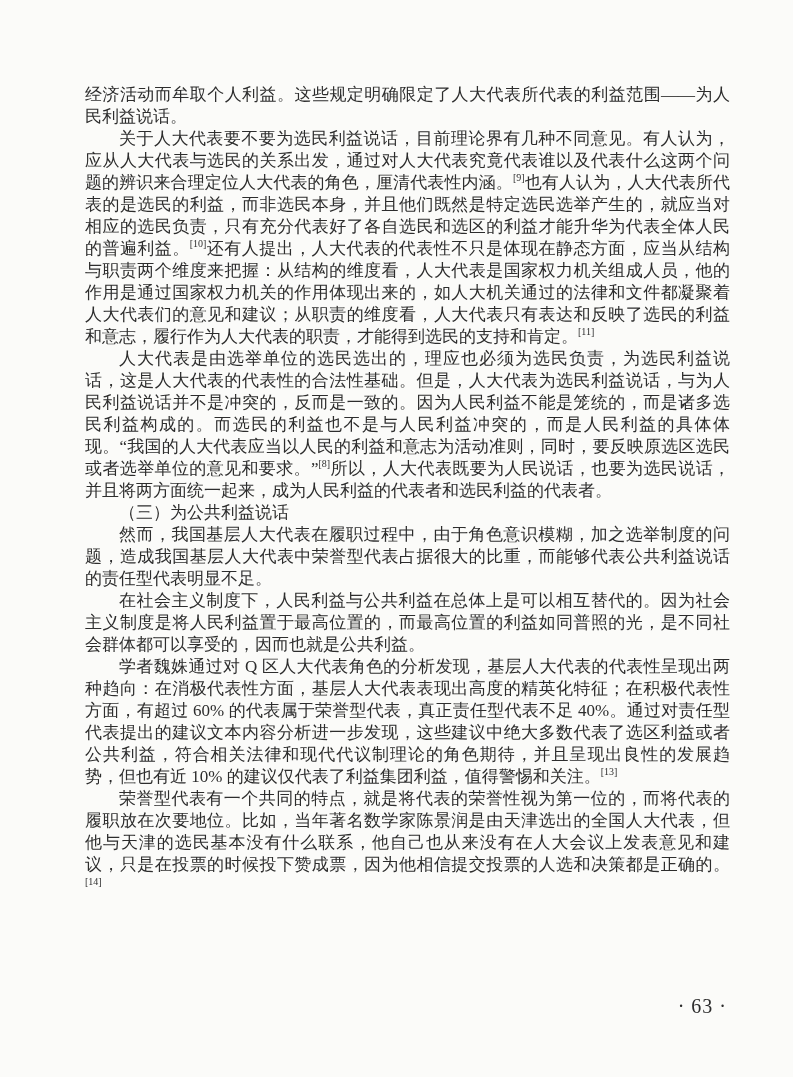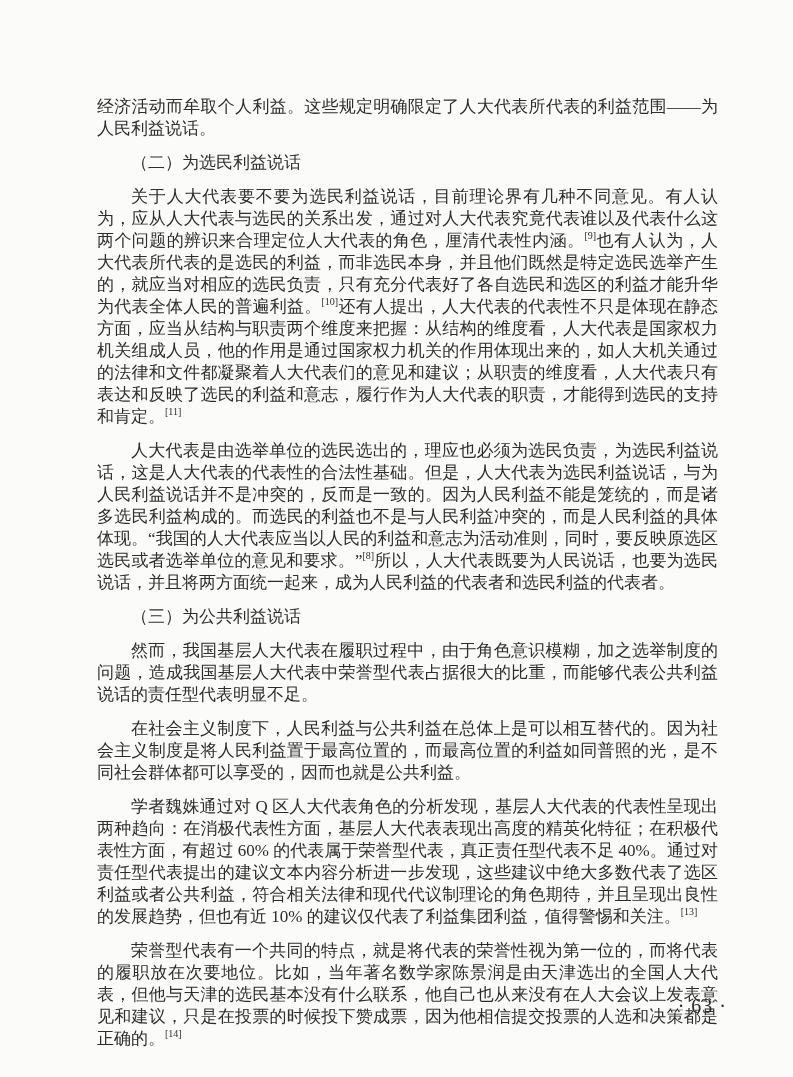--- a/index.html
+++ b/index.html
@@ -23,21 +23,21 @@
     position: absolute;
     left: 85px;
     top: 84px;
     width: 645px;
     color: #2d2d2d;
     font-size: 17px;
     line-height: 22px;
     text-align: justify;
   }
   .para {
-    margin: 12px;
+    margin: 0;
     padding: 0;
     text-indent: 2em;
   }
   .para.no-indent {
     text-indent: 0;
   }
   sup.fn {
     font-size: 10px;
     line-height: 0;
     vertical-align: super;
@@ -53,21 +53,20 @@
   }
 </style>
 </head>
 <body>
 
 <div class="doc-page">
   <div class="text-block">
 
     <p class="para no-indent"><span>经济活动而牟取个人利益。这些规定明确限定了人大代表所代表的利益范围——为人民利益说话。</span></p>
 
-    <p class="para"><span>（二）为选民利益说话</span></p>
 
     <p class="para"><span>关于人大代表要不要为选民利益说话，目前理论界有几种不同意见。有人认为，应从人大代表与选民的关系出发，通过对人大代表究竟代表谁以及代表什么这两个问题的辨识来合理定位人大代表的角色，厘清代表性内涵。</span><sup class="fn">[9]</sup><span>也有人认为，人大代表所代表的是选民的利益，而非选民本身，并且他们既然是特定选民选举产生的，就应当对相应的选民负责，只有充分代表好了各自选民和选区的利益才能升华为代表全体人民的普遍利益。</span><sup class="fn">[10]</sup><span>还有人提出，人大代表的代表性不只是体现在静态方面，应当从结构与职责两个维度来把握：从结构的维度看，人大代表是国家权力机关组成人员，他的作用是通过国家权力机关的作用体现出来的，如人大机关通过的法律和文件都凝聚着人大代表们的意见和建议；从职责的维度看，人大代表只有表达和反映了选民的利益和意志，履行作为人大代表的职责，才能得到选民的支持和肯定。</span><sup class="fn">[11]</sup></p>
 
     <p class="para"><span>人大代表是由选举单位的选民选出的，理应也必须为选民负责，为选民利益说话，这是人大代表的代表性的合法性基础。但是，人大代表为选民利益说话，与为人民利益说话并不是冲突的，反而是一致的。因为人民利益不能是笼统的，而是诸多选民利益构成的。而选民的利益也不是与人民利益冲突的，而是人民利益的具体体现。“我国的人大代表应当以人民的利益和意志为活动准则，同时，要反映原选区选民或者选举单位的意见和要求。”</span><sup class="fn">[8]</sup><span>所以，人大代表既要为人民说话，也要为选民说话，并且将两方面统一起来，成为人民利益的代表者和选民利益的代表者。</span></p>
 
     <p class="para"><span>（三）为公共利益说话</span></p>
 
 
     <p class="para"><span>然而，我国基层人大代表在履职过程中，由于角色意识模糊，加之选举制度的问题，造成我国基层人大代表中荣誉型代表占据很大的比重，而能够代表公共利益说话的责任型代表明显不足。</span></p>
 

